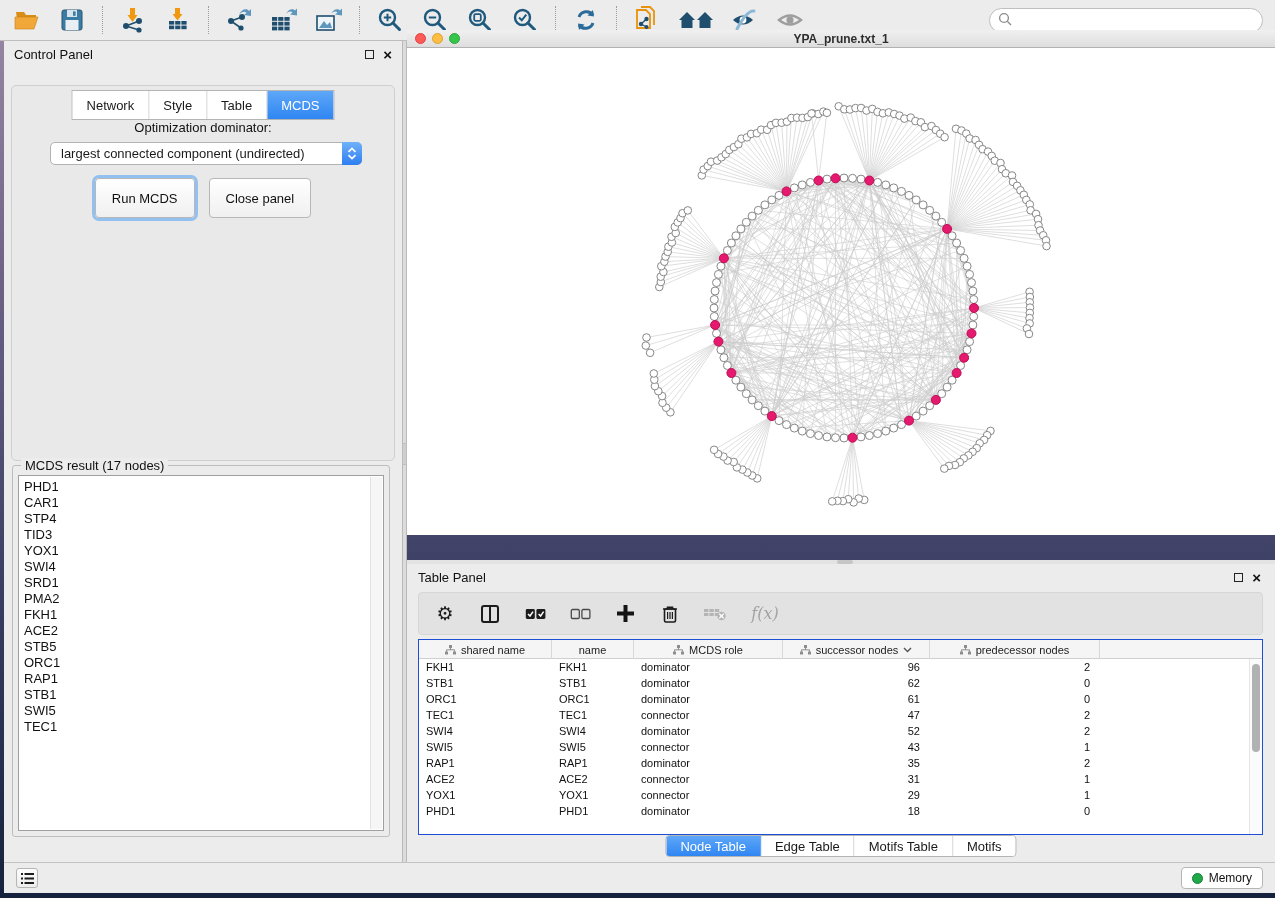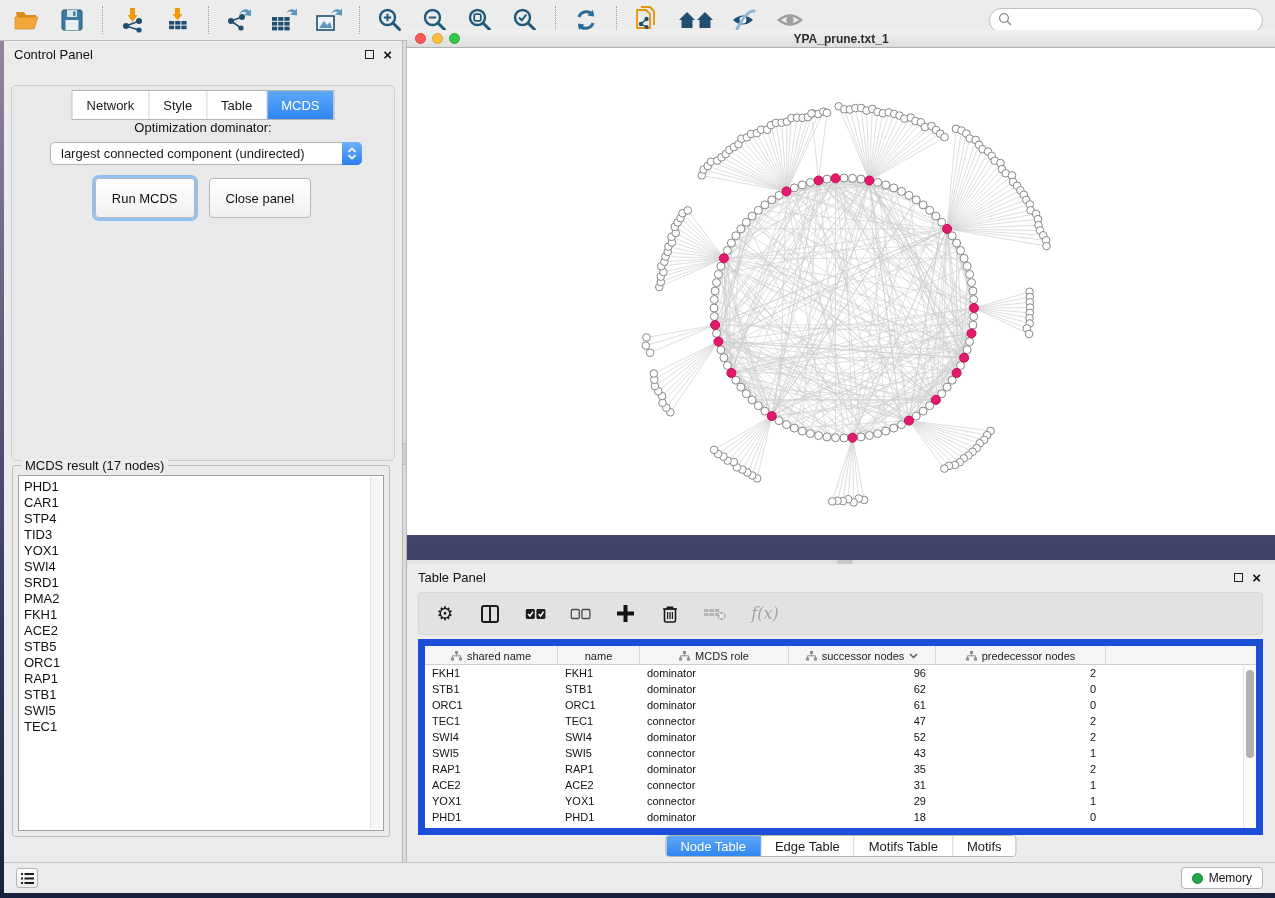--- a/index.html
+++ b/index.html
@@ -69,21 +69,21 @@
   .t-green { background:#35c649; border:1px solid #2aa63c; }
   #net-title { position:absolute; left:0; right:0; text-align:center; font-size:12px; font-weight:bold; color:#2e2e2e; }
   
   #table-panel { position:absolute; left:407px; top:564px; width:868px; height:298px; background:#ececec; }
   #tp-toolbar { position:absolute; left:11px; top:28px; width:845px; height:43px; background:#e2e2e2;
     border:1px solid #d6d6d6; border-radius:4px; display:flex; align-items:center; padding-left:14px; gap:21px; }
   .tp-icon { display:flex; align-items:center; justify-content:center; width:24px; height:24px; }
   #fx-label { font-family:"DejaVu Serif", serif; font-style:italic; font-size:16px; color:#a3a3a3; }
   #gear-glyph { font-size:19px; color:#1c1c1c; line-height:19px; }
   #node-table { position:absolute; left:11px; top:75px; width:845px; height:196px; background:#fff;
-    border:7px solid #1d4ed8; overflow:hidden;text-align:right; }
+    border:1px solid #1d4ed8; overflow:hidden;text-align:right; }
   #nt-header { display:flex; height:19px; background:#f5f5f5; border-bottom:1px solid #cfcfcf; }
   .th { display:flex; align-items:center; justify-content:center; gap:5px; font-size:11px; color:#222;
     border-right:1px solid #d8d8d8; height:19px; }
   .tr { display:flex; height:16px; }
   .td { font-size:11px; color:#111; display:flex; align-items:center; height:16px; }
   .td.left { justify-content:flex-start; padding-left:7px; }
   .td.right { justify-content:flex-end; padding-right:10px; }
   #nt-scroll { position:absolute; right:0; top:19px; bottom:0; width:13px; background:#fbfbfb; border-left:1px solid #e6e6e6; }
   #nt-thumb { position:absolute; left:2px; top:5px; width:8px; height:88px; background:#b2b2b2; border-radius:4px; }
   #tp-tabs { position:absolute; left:50%; transform:translateX(-50%); top:271px; display:flex;

